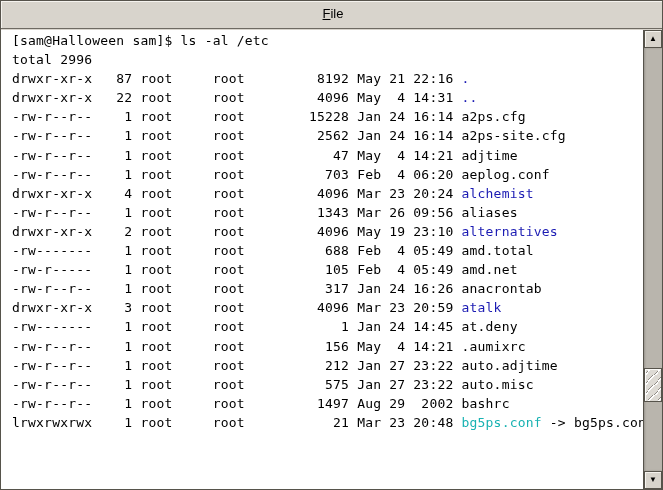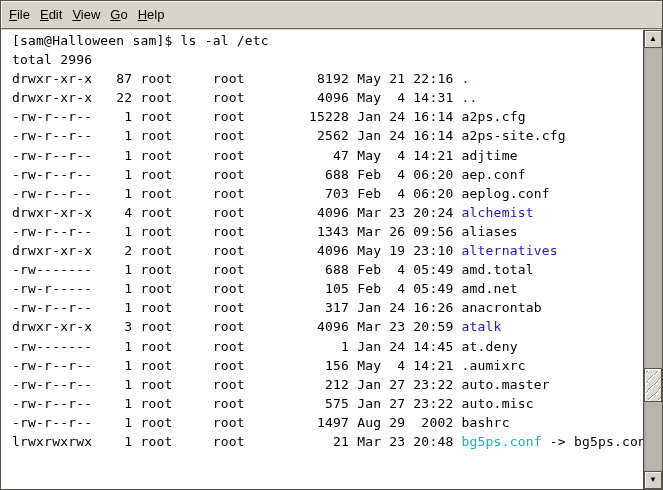--- a/index.html
+++ b/index.html
@@ -17,20 +17,21 @@
   .menubar {
     height: 28px;
     background: var(--chrome, #d8d4cc);
     border-bottom: 1px solid #6e6a62;
     box-shadow: inset 1px 1px 0 #f5f3ee;
     display: flex;
     align-items: center;
     padding-left: 3px;
     font: 13px "Liberation Sans", sans-serif;
     color: #000;
+    flex-direction: column;
   }
   .menu-item {
     padding: 5px 5px;
     cursor: default;
     white-space: nowrap;
   }
   .menu-item u { text-decoration: underline; }
 
   .content {
     position: absolute;
@@ -111,32 +112,31 @@
     </div>
   <div class="content">
     <div class="terminal" id="terminal">
         <div class="tline">[sam@Halloween sam]$ ls -al /etc</div>
         <div class="tline">total 2996</div>
         <div class="tline"><span>drwxr-xr-x   87 root     root         8192 May 21 22:16 </span><span class="k-dir">.</span></div>
         <div class="tline"><span>drwxr-xr-x   22 root     root         4096 May  4 14:31 </span><span class="k-dir">..</span></div>
         <div class="tline"><span>-rw-r--r--    1 root     root        15228 Jan 24 16:14 </span><span class="k-file">a2ps.cfg</span></div>
         <div class="tline"><span>-rw-r--r--    1 root     root         2562 Jan 24 16:14 </span><span class="k-file">a2ps-site.cfg</span></div>
         <div class="tline"><span>-rw-r--r--    1 root     root           47 May  4 14:21 </span><span class="k-file">adjtime</span></div>
-        <div class="tline"><span>-rw-r--r--    1 root     root          688 Feb  4 06:20 </span><span class="k-file">aep.conf</span></div>
         <div class="tline"><span>-rw-r--r--    1 root     root          703 Feb  4 06:20 </span><span class="k-file">aeplog.conf</span></div>
         <div class="tline"><span>drwxr-xr-x    4 root     root         4096 Mar 23 20:24 </span><span class="k-dir">alchemist</span></div>
         <div class="tline"><span>-rw-r--r--    1 root     root         1343 Mar 26 09:56 </span><span class="k-file">aliases</span></div>
         <div class="tline"><span>drwxr-xr-x    2 root     root         4096 May 19 23:10 </span><span class="k-dir">alternatives</span></div>
         <div class="tline"><span>-rw-------    1 root     root          688 Feb  4 05:49 </span><span class="k-file">amd.total</span></div>
         <div class="tline"><span>-rw-r-----    1 root     root          105 Feb  4 05:49 </span><span class="k-file">amd.net</span></div>
         <div class="tline"><span>-rw-r--r--    1 root     root          317 Jan 24 16:26 </span><span class="k-file">anacrontab</span></div>
         <div class="tline"><span>drwxr-xr-x    3 root     root         4096 Mar 23 20:59 </span><span class="k-dir">atalk</span></div>
         <div class="tline"><span>-rw-------    1 root     root            1 Jan 24 14:45 </span><span class="k-file">at.deny</span></div>
         <div class="tline"><span>-rw-r--r--    1 root     root          156 May  4 14:21 </span><span class="k-file">.aumixrc</span></div>
-        <div class="tline"><span>-rw-r--r--    1 root     root          212 Jan 27 23:22 </span><span class="k-file">auto.master</span></div>
+        <div class="tline"><span>-rw-r--r--    1 root     root          212 Jan 27 23:22 </span><span class="k-file">auto.adjtime</span></div>
         <div class="tline"><span>-rw-r--r--    1 root     root          575 Jan 27 23:22 </span><span class="k-file">auto.misc</span></div>
         <div class="tline"><span>-rw-r--r--    1 root     root         1497 Aug 29  2002 </span><span class="k-file">bashrc</span></div>
         <div class="tline"><span>lrwxrwxrwx    1 root     root           21 Mar 23 20:48 </span><span class="k-link">bg5ps.conf</span><span> -&gt; bg5ps.conf</span></div>
       </div>
     <div class="scrollbar">
       <div class="sb-btn">
         <span>▲</span>
       </div>
       <div class="sb-trough">
         <div class="sb-thumb"></div>

